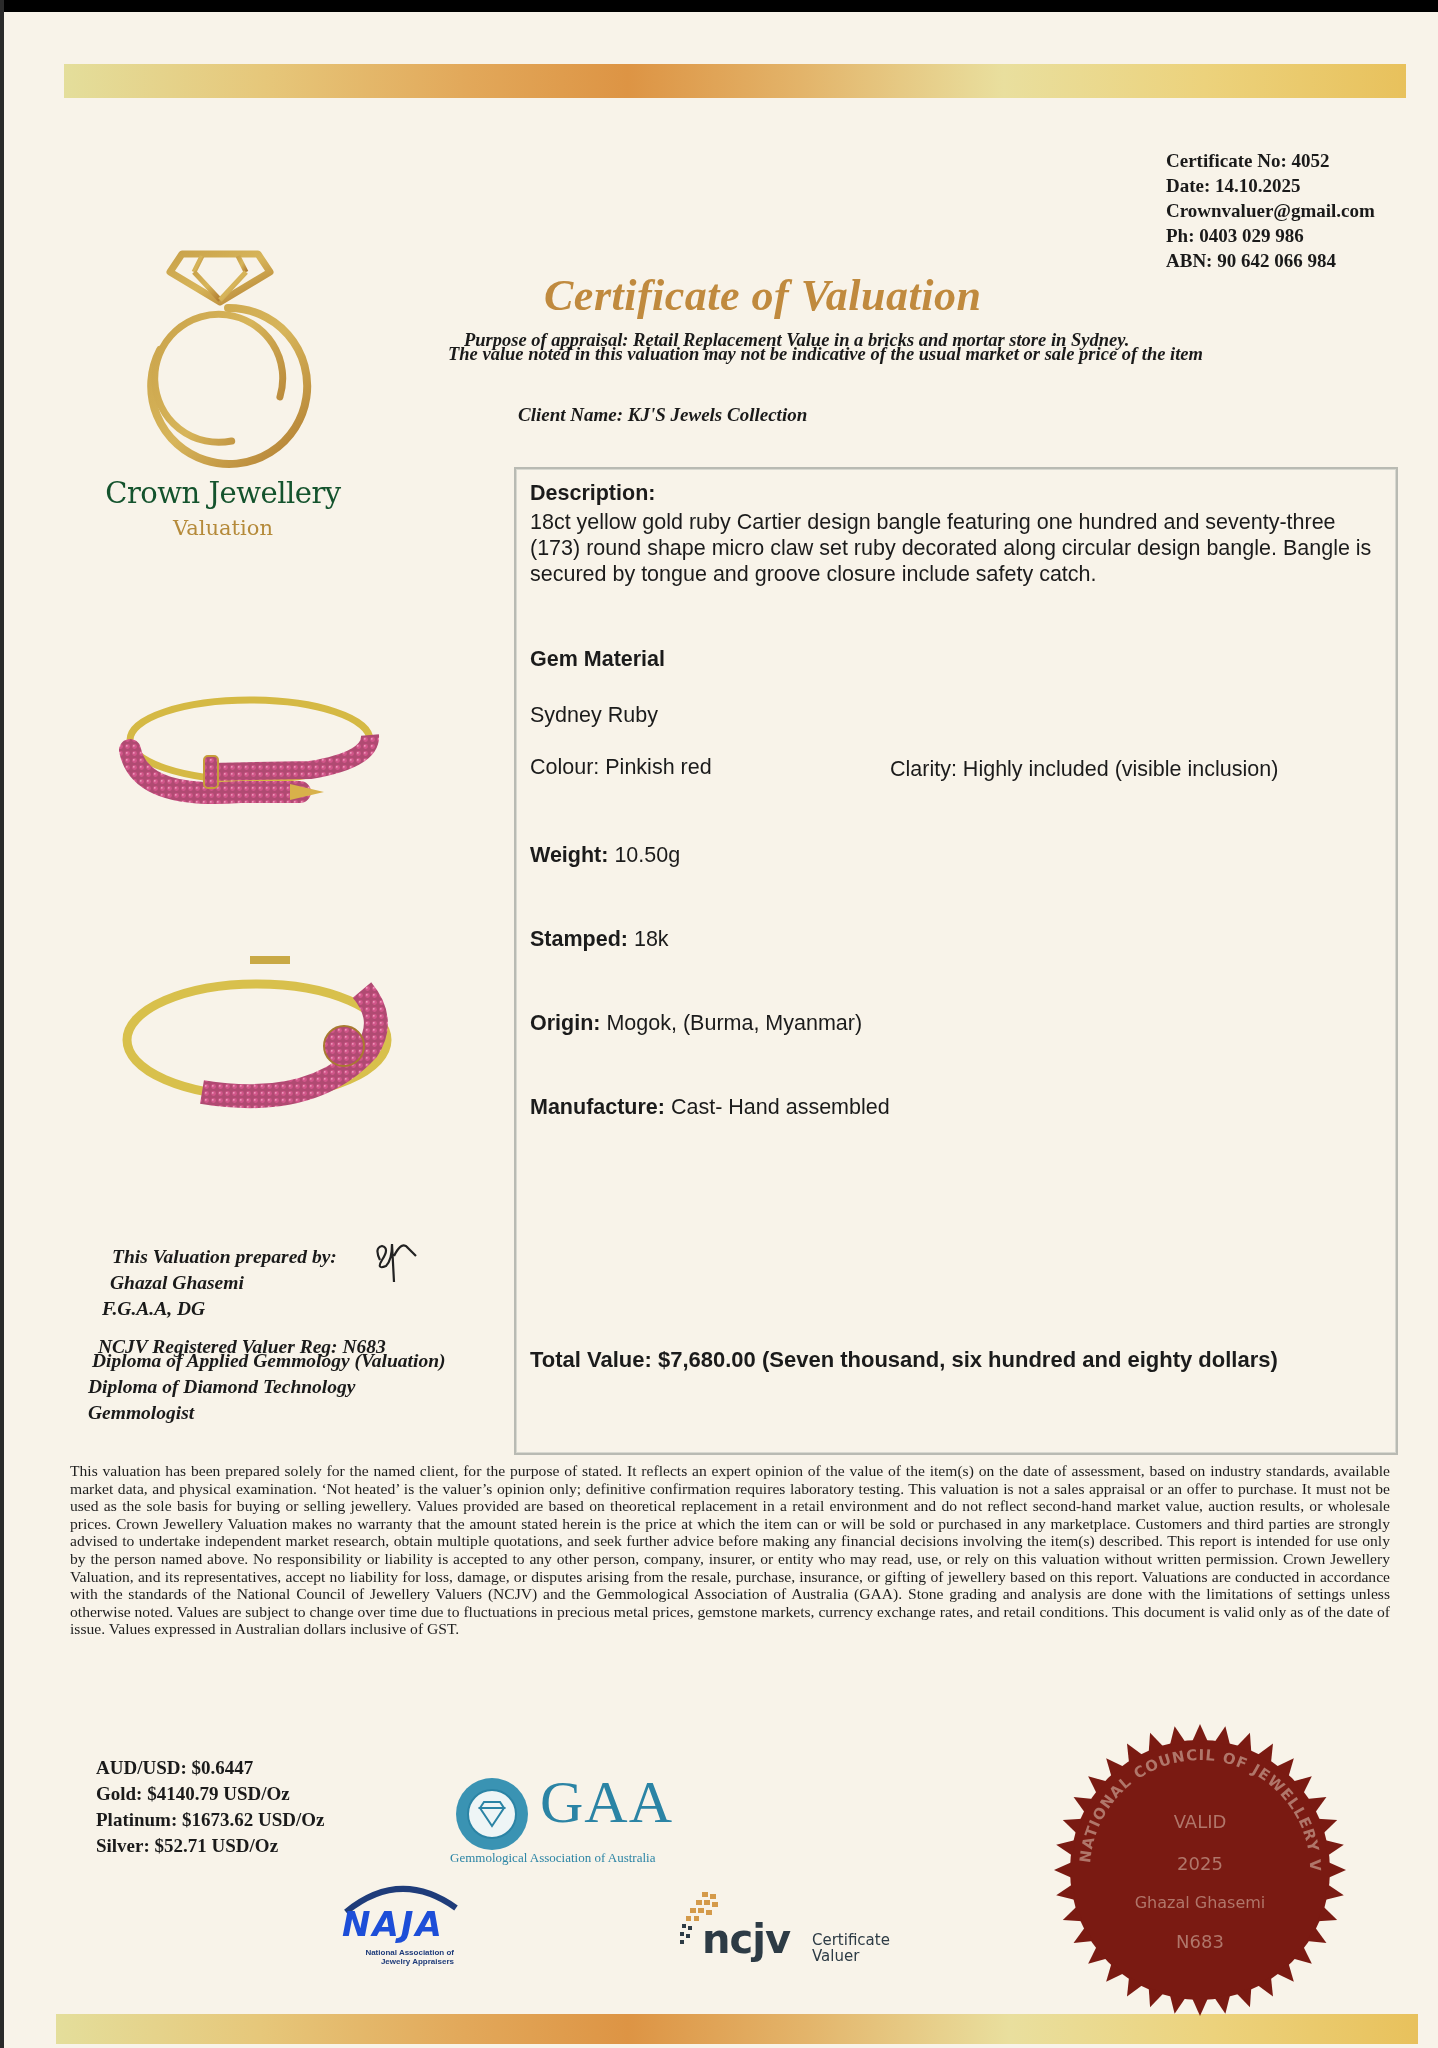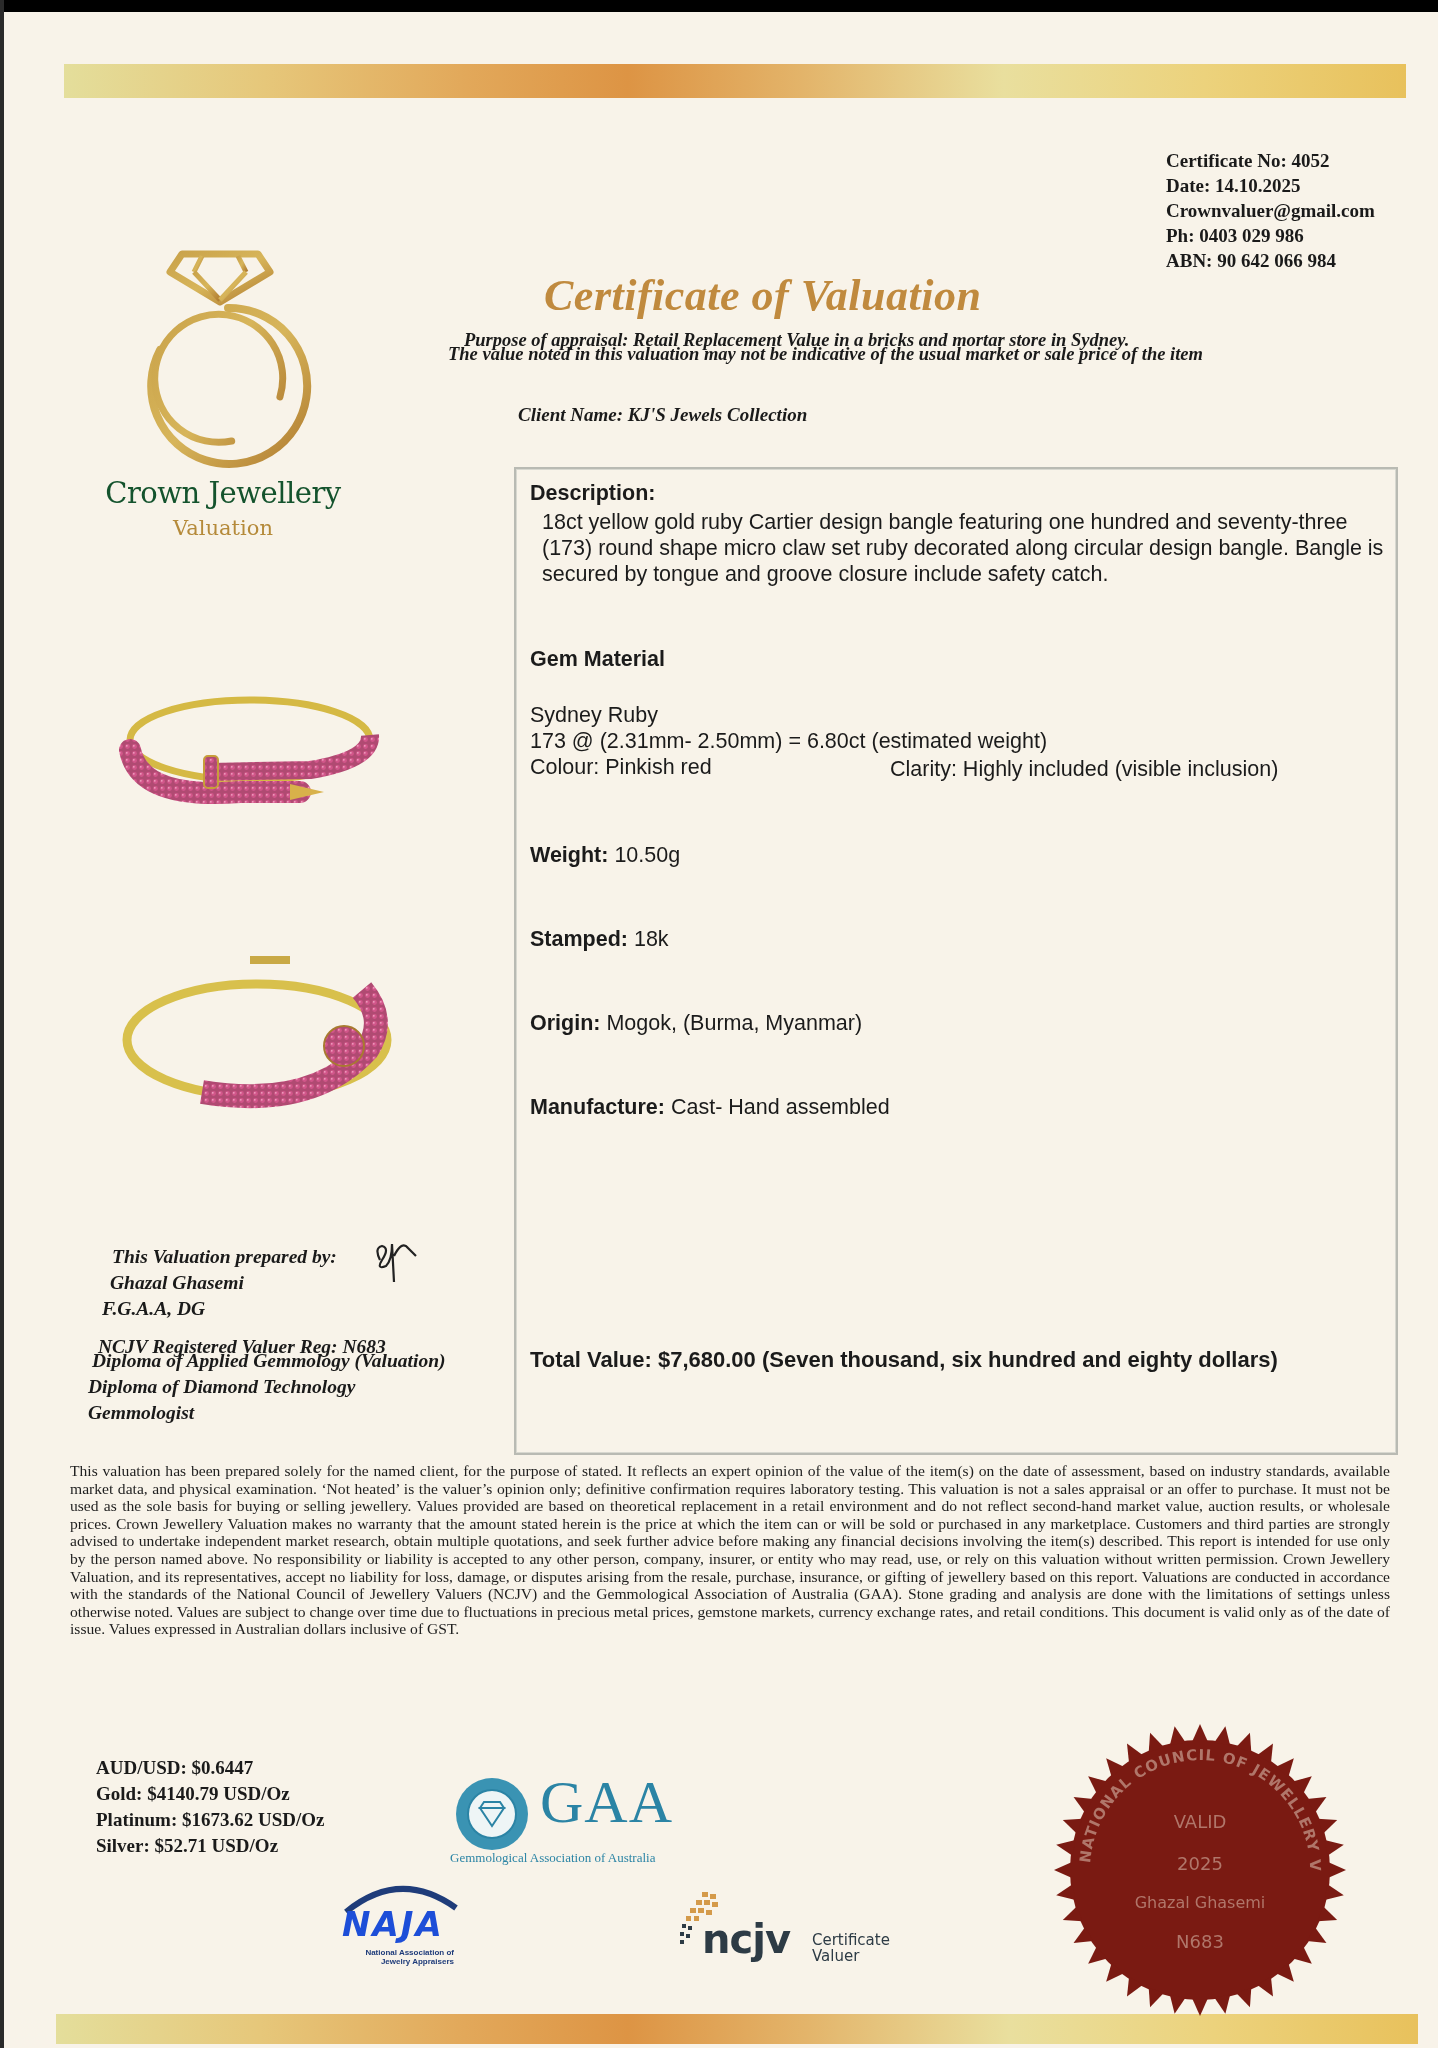--- a/index.html
+++ b/index.html
@@ -64,21 +64,21 @@
   .desc-box {
     position: absolute; left: 514px; top: 467px; width: 884px; height: 988px;
     border: 2px solid #b9bab3; box-shadow: inset 0 0 0 1px #d8d8d0;
     box-sizing: border-box;
     font-family: "Liberation Sans", sans-serif; font-size: 21.5px; color: #1b1b1b;
   }
   .desc-box .row { position: absolute; left: 14px; white-space: nowrap; }
   .b { font-weight: bold; }
   .desc-text {
     position: absolute; left: 14px; top: 40px; width: 850px;
-    line-height: 26px; white-space: normal; margin-left: 12px;
+    line-height: 26px; white-space: normal;
   }
 
   
   .bangle { position: absolute; }
 
   
   .prep {
     position: absolute; left: 86px; top: 1246px;
     font-family: "Liberation Serif", serif; font-style: italic; font-weight: bold; font-size: 19.5px;
   }
@@ -196,21 +196,20 @@
   <circle cx="232" cy="96" r="20" fill="url(#ruby)" stroke="#a87a30" stroke-width="2"></circle>
   <rect x="138" y="6" width="40" height="8" fill="#c9a946"></rect>
 </svg>
 
 <div class="desc-box">
   <div class="row b" style="top:12px;">Description:</div>
   <div class="desc-text">18ct yellow gold ruby Cartier design bangle featuring one hundred and seventy-three (173) round shape micro claw set ruby decorated along circular design bangle. Bangle is secured by tongue and groove closure include safety catch.</div>
 
   <div class="row b" style="top:178px;">Gem Material</div>
   <div class="row" style="top:234px;">Sydney Ruby</div>
-  <div class="row" style="top:260px;">173 @ (2.31mm- 2.50mm) = 6.80ct (estimated weight)</div>
   <div class="row" style="top:286px;">Colour: Pinkish red</div>
   <div class="row" style="top:288px; left:374px;">Clarity: Highly included (visible inclusion)</div>
 
   <div class="row" style="top:374px;">
     <span class="b">Weight:</span>
     <span>10.50g</span>
   </div>
   <div class="row" style="top:458px;">
     <span class="b">Stamped:</span>
     <span>18k</span>

